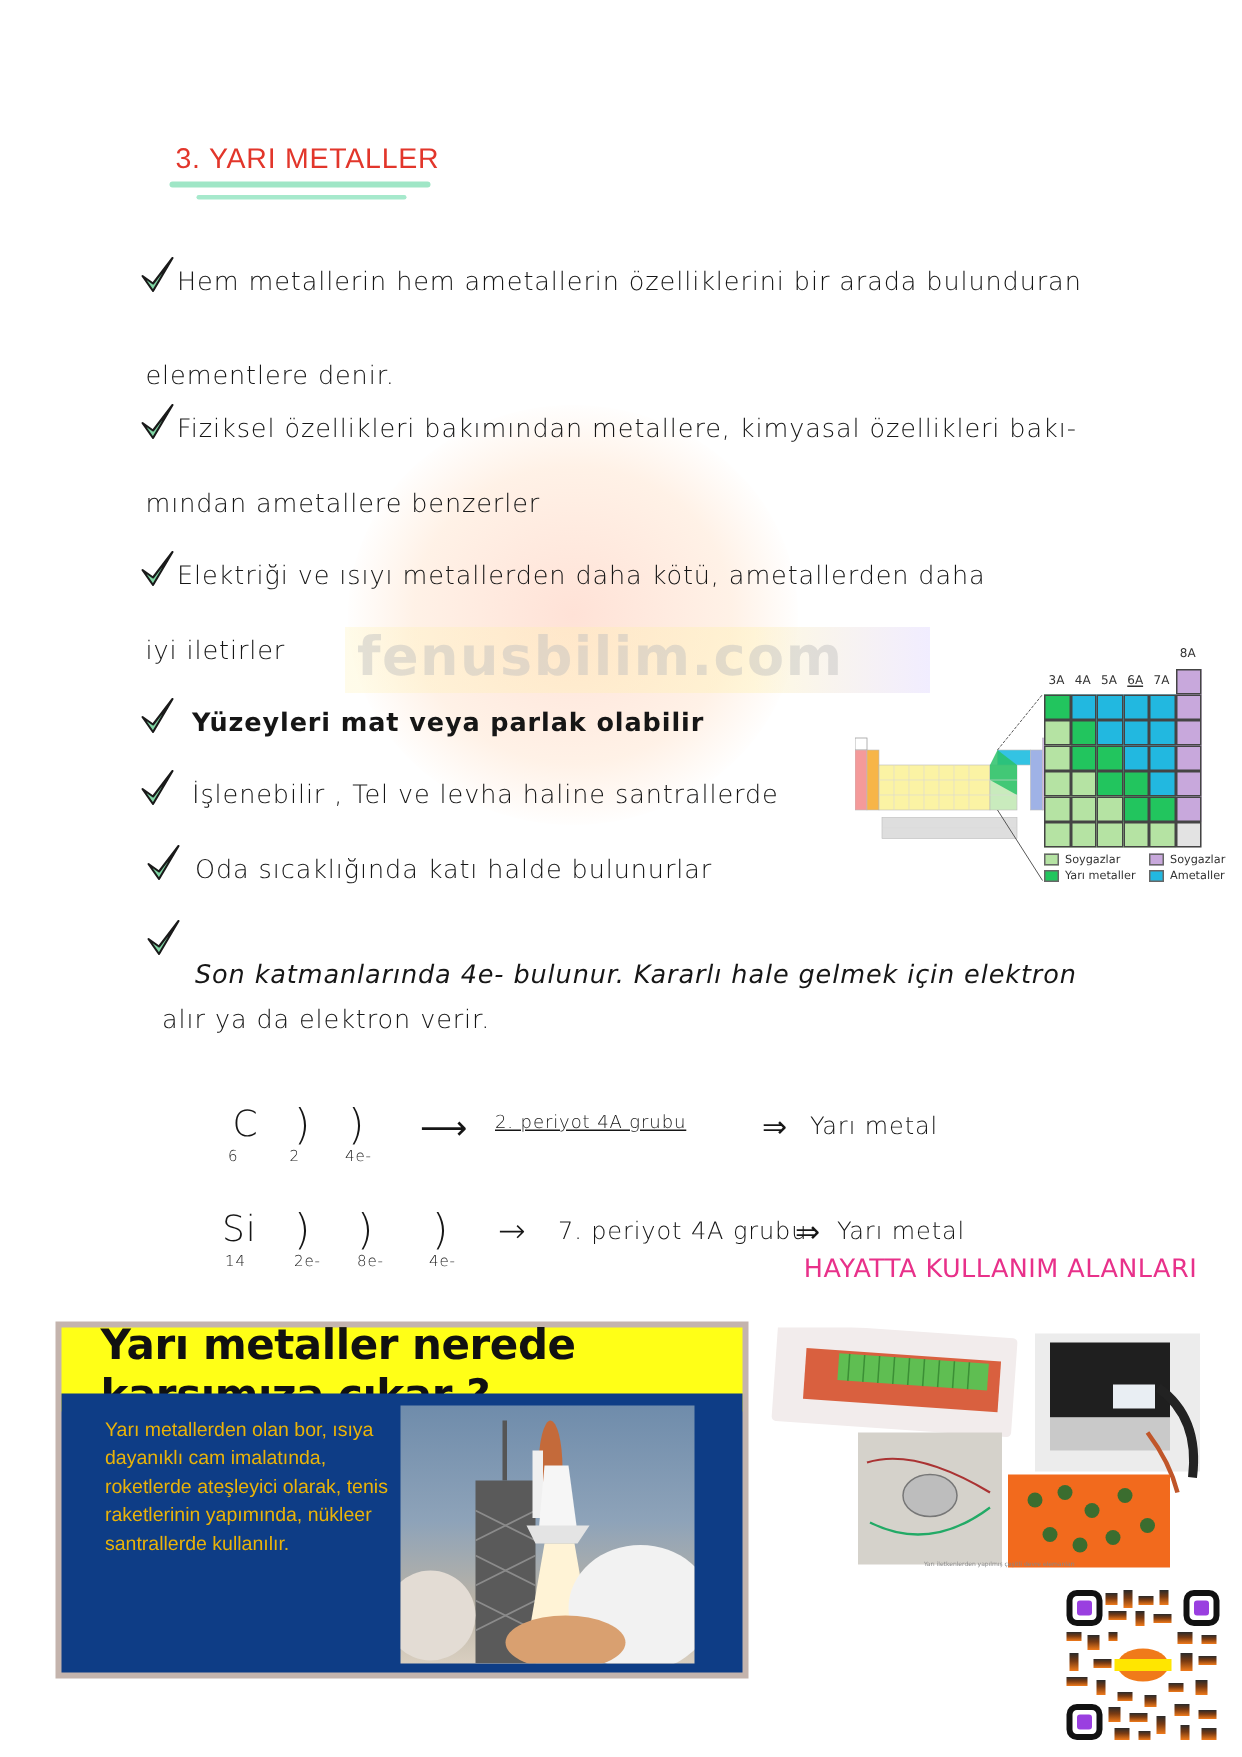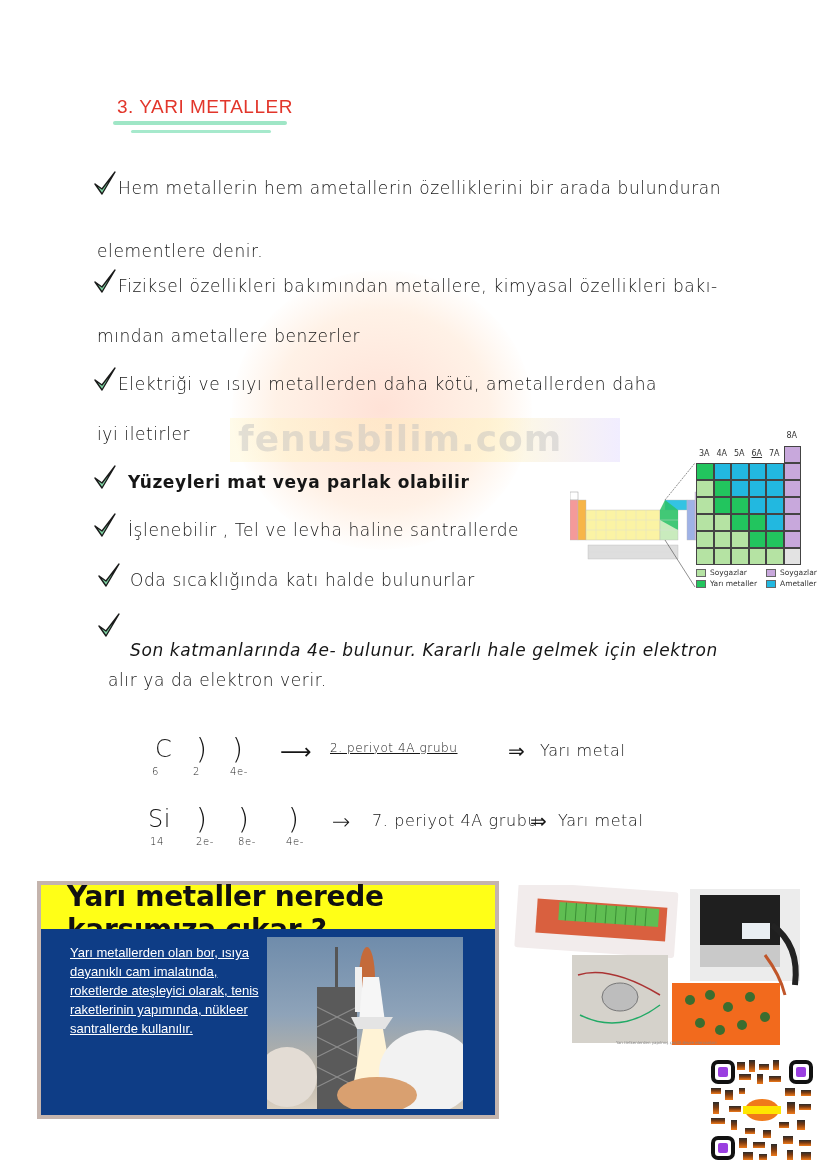--- a/index.html
+++ b/index.html
@@ -31,21 +31,21 @@
   .config { position: absolute; white-space: nowrap; }
   .sub { position: absolute; font-size: 10px; color: #222; }
 
   .uses-title { position: absolute; left: 506px; top: 836px; width: 322px; text-align: center; color: #e8318a;
     font-family: "DejaVu Sans", sans-serif; font-size: 17px; line-height: 21px; letter-spacing: 0.3px; }
 
   .slide { position: absolute; left: 37px; top: 881px; width: 462px; height: 238px; background: #c4b4ad; padding: 4px; }
   .slide-header { position: absolute; left: 4px; top: 4px; right: 4px; height: 56px; background: #ffff17;
     font-family: "DejaVu Sans", sans-serif; font-weight: bold; font-size: 28px; color: #111; display: flex; align-items: center; padding-left: 26px; letter-spacing: -0.3px; }
   .slide-body { position: absolute; left: 4px; top: 48px; right: 4px; bottom: 4px; background: #0e3d86; }
-  .slide-text { position: absolute; left: 29px; top: 14px; width: 190px; color: #ffffff; font-family: "Liberation Sans", sans-serif; font-size: 13px; line-height: 19px; text-decoration: underline; }
+  .slide-text { position: absolute; left: 29px; top: 14px; width: 190px; color: #eab308; font-family: "Liberation Sans", sans-serif; font-size: 13px; line-height: 19px; }
   .slide-photo { position: absolute; left: 226px; top: 8px; width: 196px; height: 172px; overflow: hidden;
     background: linear-gradient(180deg, #6f8cab 0%, #8ea3b9 45%, #b8b2a6 75%, #d9cfc0 100%); }
 
   .collage { position: absolute; left: 510px; top: 885px; width: 312px; height: 165px; }
   .qr { position: absolute; left: 709px; top: 1058px; width: 106px; height: 104px; }
   .caption-tiny { position: absolute; left: 616px; top: 1040px; font-size: 4px; color: #888; }
 </style>
 </head>
 <body>
 
@@ -207,20 +207,21 @@
     <div class="config hand" style="left: 372px; top: 811px; font-size: 16px;">7. periyot 4A grubu</div>
     <div class="config hand" style="left: 530px; top: 809px; font-size: 20px;">⇒</div>
     <div class="config hand" style="left: 558px; top: 811px; font-size: 16px;">Yarı metal</div>
     <div class="sub hand" style="left: 150px; top: 836px;">14</div>
     <div class="sub hand" style="left: 196px; top: 836px;">2e-</div>
     <div class="sub hand" style="left: 238px; top: 836px;">8e-</div>
     <div class="sub hand" style="left: 286px; top: 836px;">4e-</div>
   </div>
 
 <div class="uses-title">
+  <div>HAYATTA KULLANIM ALANLARI</div>
 </div>
 
 <div class="collage">
   <svg width="312" height="165" viewBox="0 0 312 165">
     <g transform="rotate(4 90 40)">
       <rect x="6" y="2" width="160" height="66" fill="#f2ecec" rx="3"></rect>
       <rect x="26" y="18" width="130" height="34" fill="#d9603f"></rect>
       <rect x="48" y="20" width="100" height="18" fill="#5fbe52"></rect>
       <g stroke="#3c8f36" stroke-width="1">
           <line x1="55" y1="20" x2="55" y2="38"></line>

